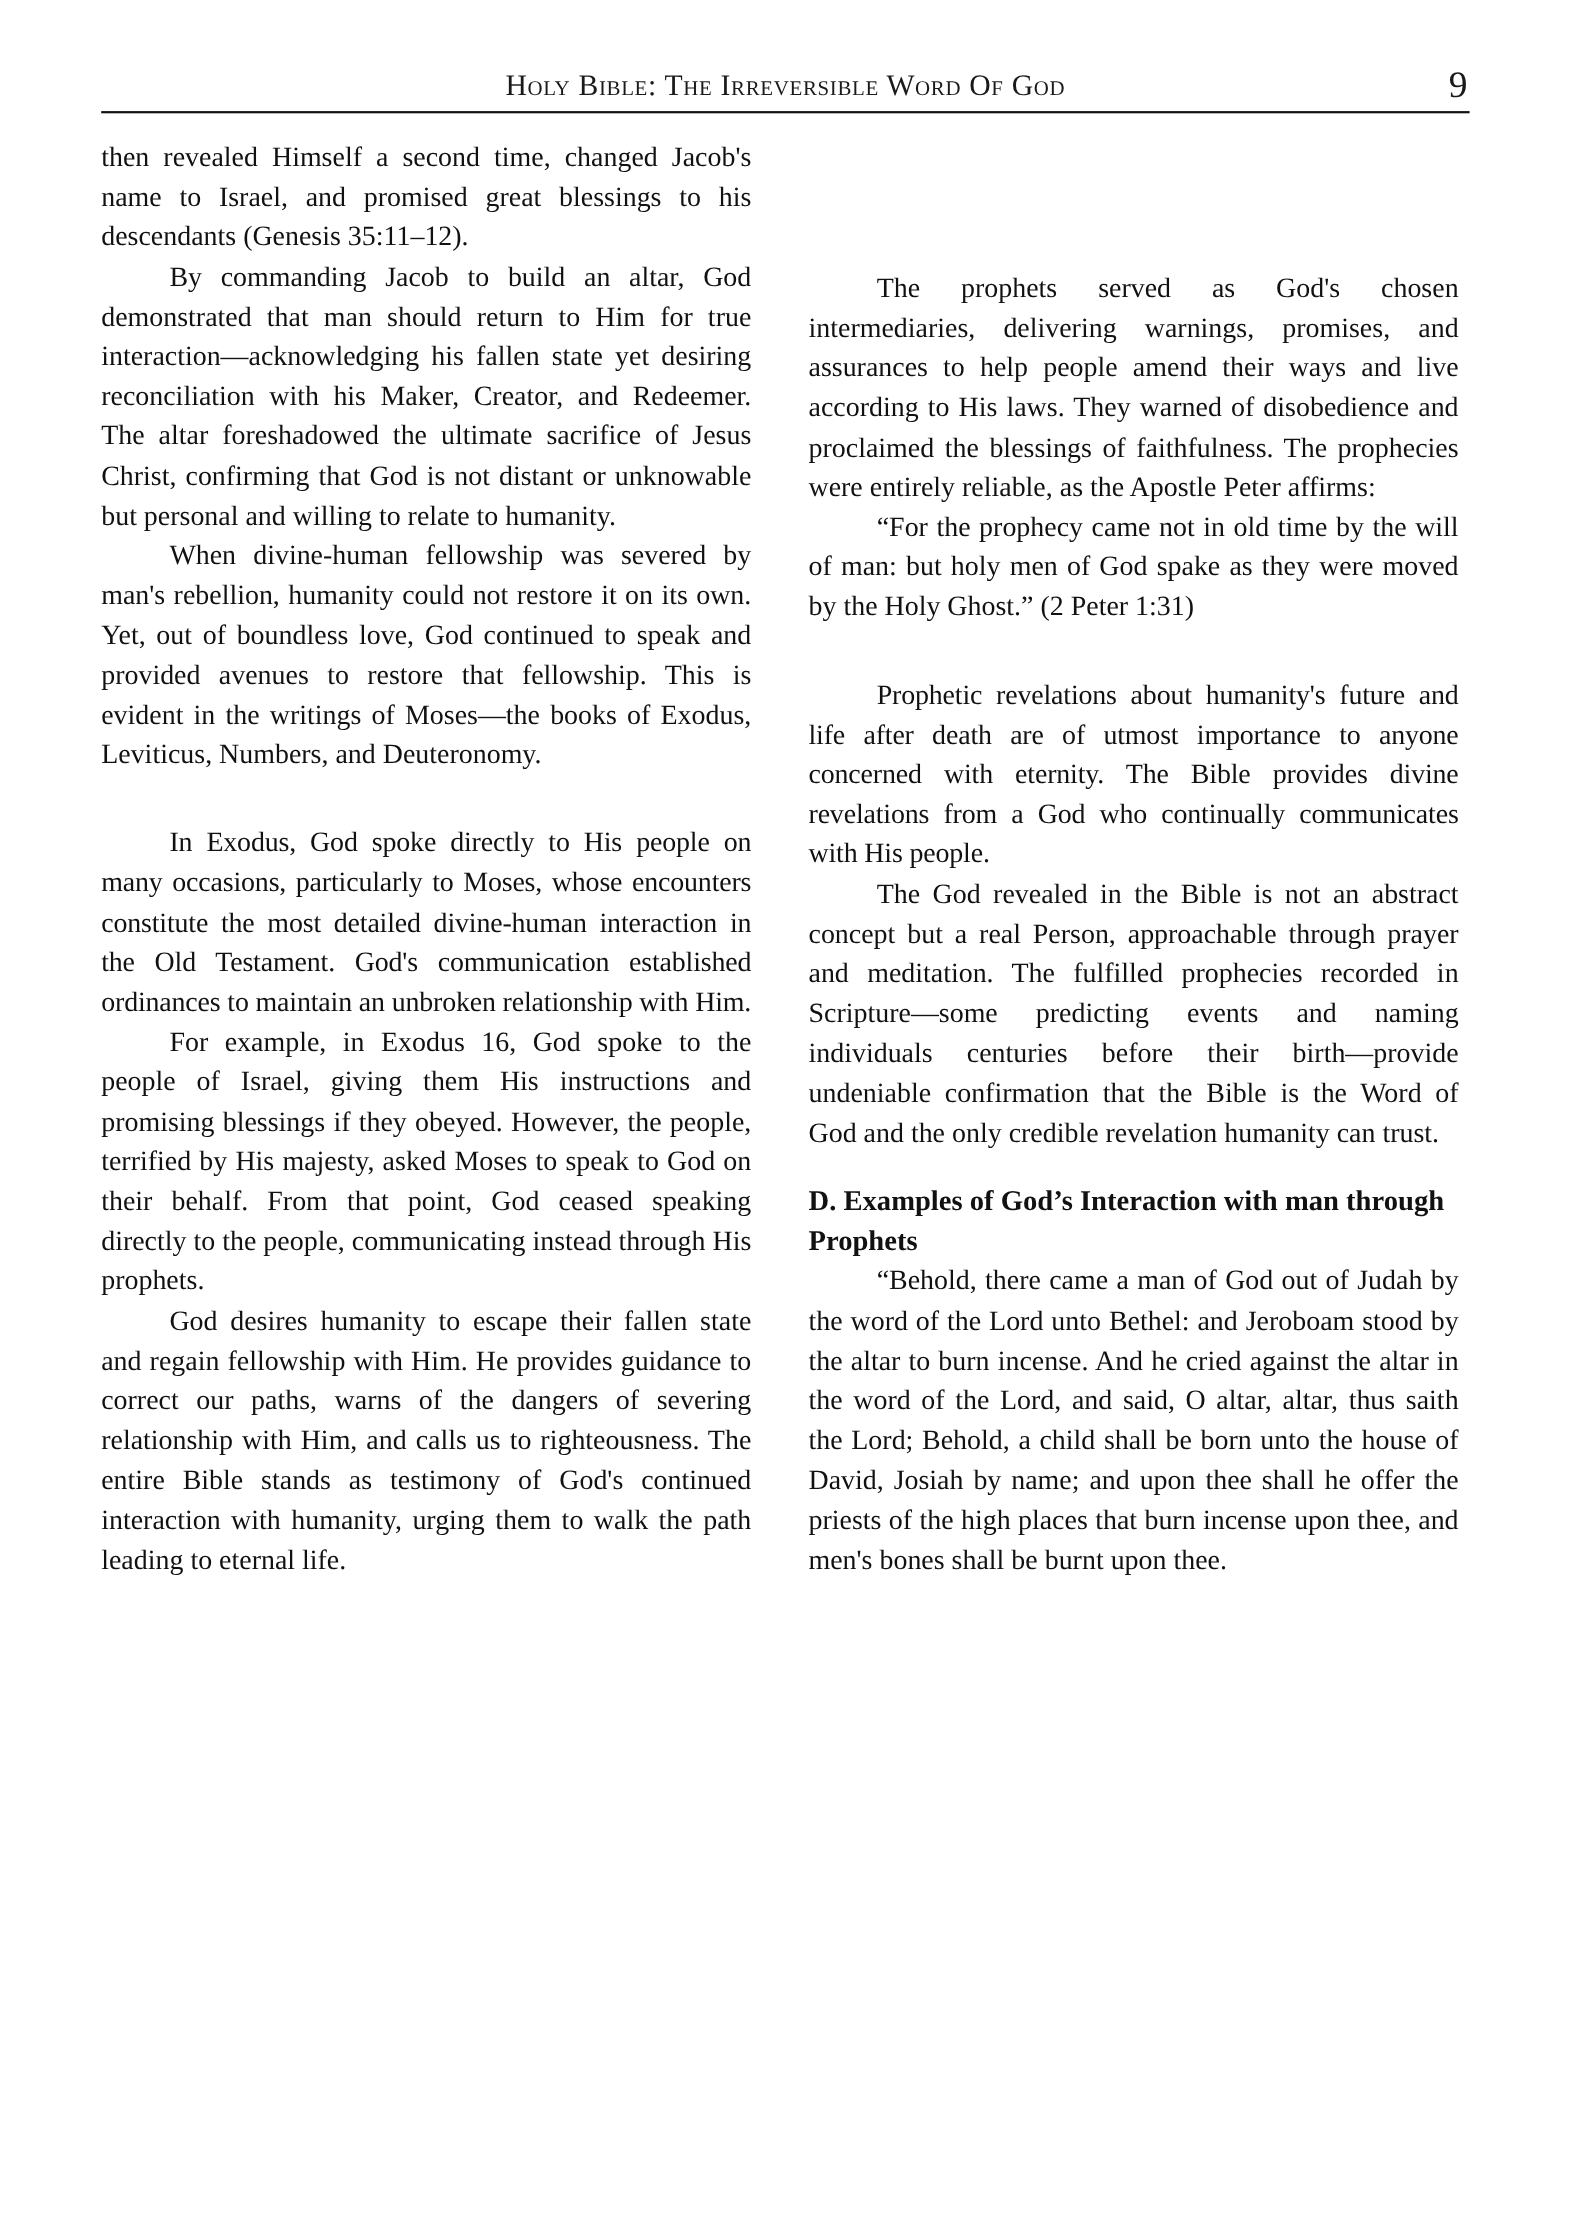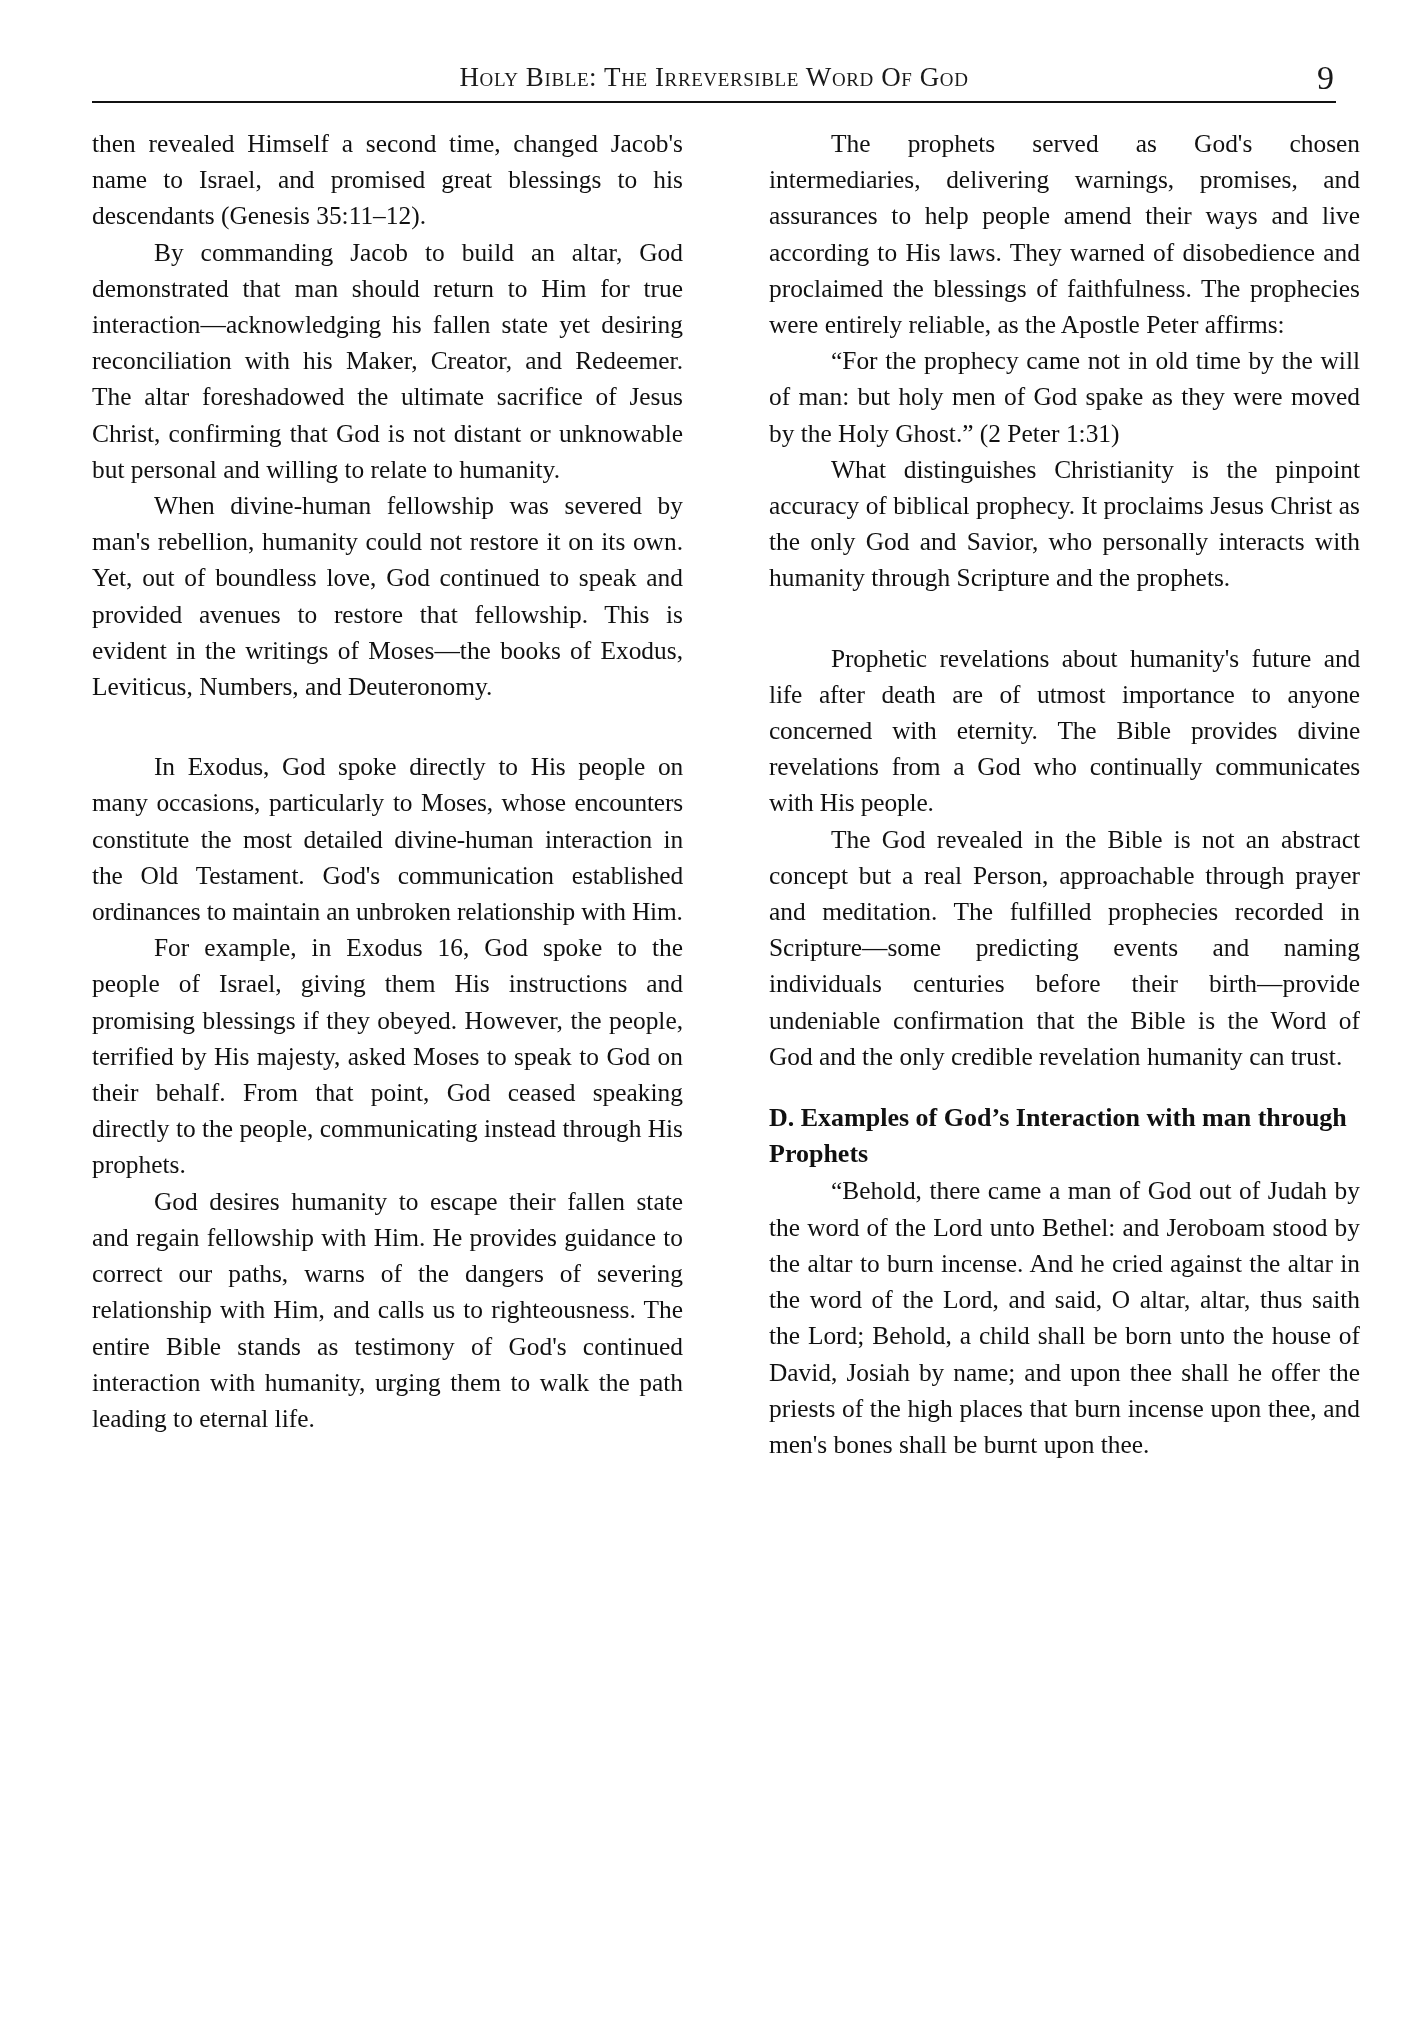--- a/index.html
+++ b/index.html
@@ -44,22 +44,22 @@
     font-family: "Liberation Serif", serif;
     color: #1a1a1a;
   }
   .rule {
     border: none;
     border-top: 2.4px solid #111;
     margin: 0 0 22px 0;
   }
   .columns {
     display: flex;
-    gap: 86px;
-    align-items: flex-start;
+    gap: 52px;
+    align-items: flex-end;
   }
   .col {
     width: 591px;
     flex: 0 0 591px;
   }
   p {
     margin: 0;
     text-align: justify;
     text-justify: inter-word;
     font-size: 25.4px;
@@ -102,21 +102,20 @@
       <p class="indent">By commanding Jacob to build an altar, God demonstrated that man should return to Him for true interaction—acknowledging his fallen state yet desiring reconciliation with his Maker, Creator, and Redeemer. The altar foreshadowed the ultimate sacrifice of Jesus Christ, confirming that God is not distant or unknowable but personal and willing to relate to humanity.</p>
       <p class="indent">When divine-human fellowship was severed by man's rebellion, humanity could not restore it on its own. Yet, out of boundless love, God continued to speak and provided avenues to restore that fellowship. This is evident in the writings of Moses—the books of Exodus, Leviticus, Numbers, and Deuteronomy.</p>
       <p class="indent tight">In Exodus, God spoke directly to His people on many occasions, particularly to Moses, whose encounters constitute the most detailed divine-human interaction in the Old Testament. God's communication established ordinances to maintain an unbroken relationship with Him.</p>
       <p class="indent">For example, in Exodus 16, God spoke to the people of Israel, giving them His instructions and promising blessings if they obeyed. However, the people, terrified by His majesty, asked Moses to speak to God on their behalf. From that point, God ceased speaking directly to the people, communicating instead through His prophets.</p>
       <p class="indent">God desires humanity to escape their fallen state and regain fellowship with Him. He provides guidance to correct our paths, warns of the dangers of severing relationship with Him, and calls us to righteousness. The entire Bible stands as testimony of God's continued interaction with humanity, urging them to walk the path leading to eternal life.</p>
     </div>
 
     <div class="col">
       <p class="indent">The prophets served as God's chosen intermediaries, delivering warnings, promises, and assurances to help people amend their ways and live according to His laws. They warned of disobedience and proclaimed the blessings of faithfulness. The prophecies were entirely reliable, as the Apostle Peter affirms:</p>
       <p class="indent">“For the prophecy came not in old time by the will of man: but holy men of God spake as they were moved by the Holy Ghost.” (2 Peter 1:31)</p>
-      <p class="indent">What distinguishes Christianity is the pinpoint accuracy of biblical prophecy. It proclaims Jesus Christ as the only God and Savior, who personally interacts with humanity through Scripture and the prophets.</p>
       <p class="indent tight">Prophetic revelations about humanity's future and life after death are of utmost importance to anyone concerned with eternity. The Bible provides divine revelations from a God who continually communicates with His people.</p>
       <p class="indent">The God revealed in the Bible is not an abstract concept but a real Person, approachable through prayer and meditation. The fulfilled prophecies recorded in Scripture—some predicting events and naming individuals centuries before their birth—provide undeniable confirmation that the Bible is the Word of God and the only credible revelation humanity can trust.</p>
       <h3 class="subhead">D. Examples of God’s Interaction with man through Prophets</h3>
       <p class="indent">“Behold, there came a man of God out of Judah by the word of the Lord unto Bethel: and Jeroboam stood by the altar to burn incense. And he cried against the altar in the word of the Lord, and said, O altar, altar, thus saith the Lord; Behold, a child shall be born unto the house of David, Josiah by name; and upon thee shall he offer the priests of the high places that burn incense upon thee, and men's bones shall be burnt upon thee.</p>
     </div>
 
   </div>
 </div>
 
 </body></html>

